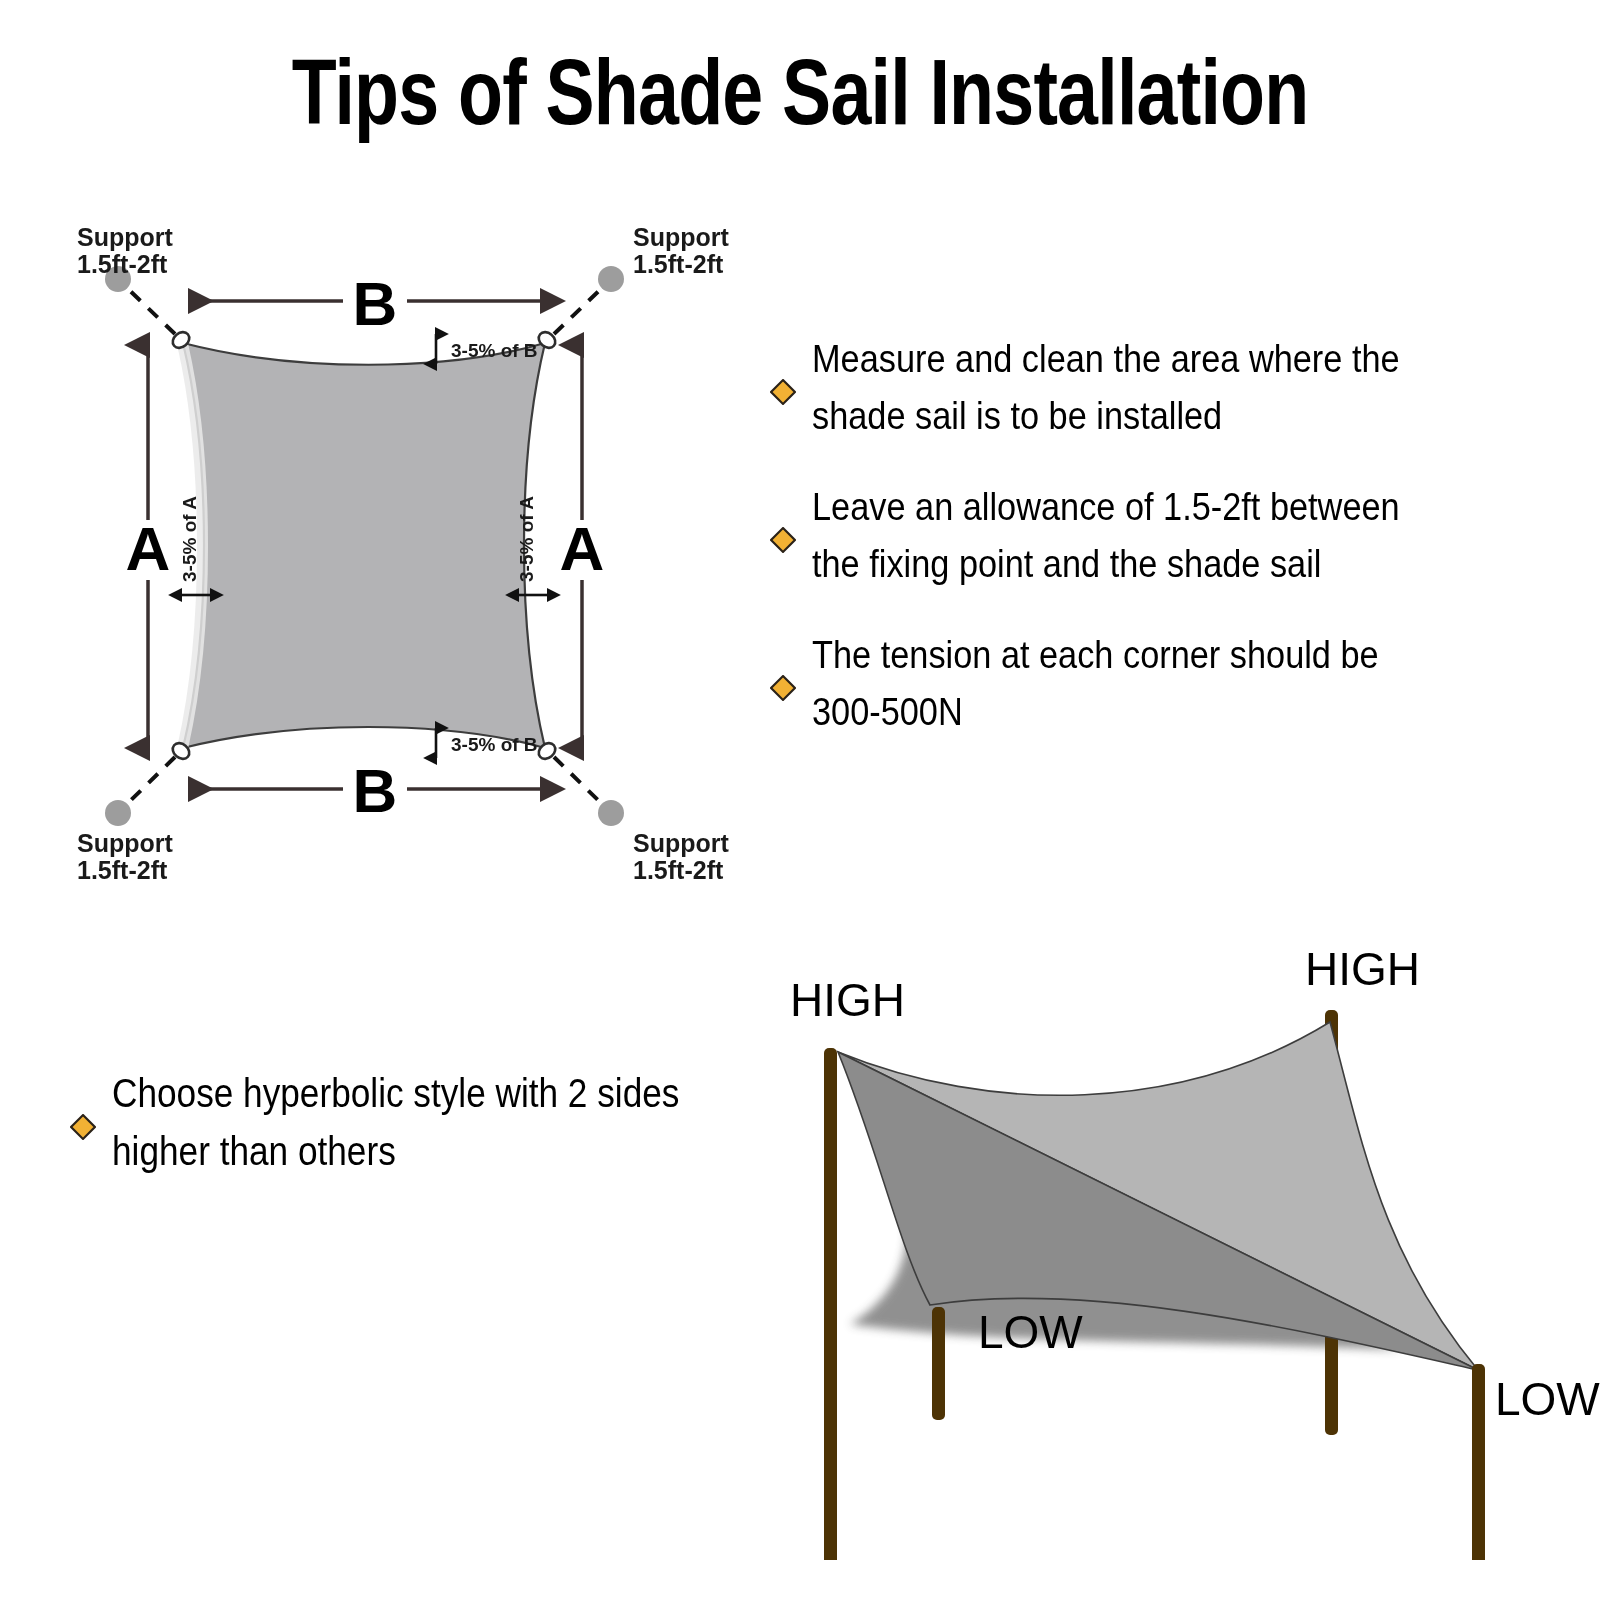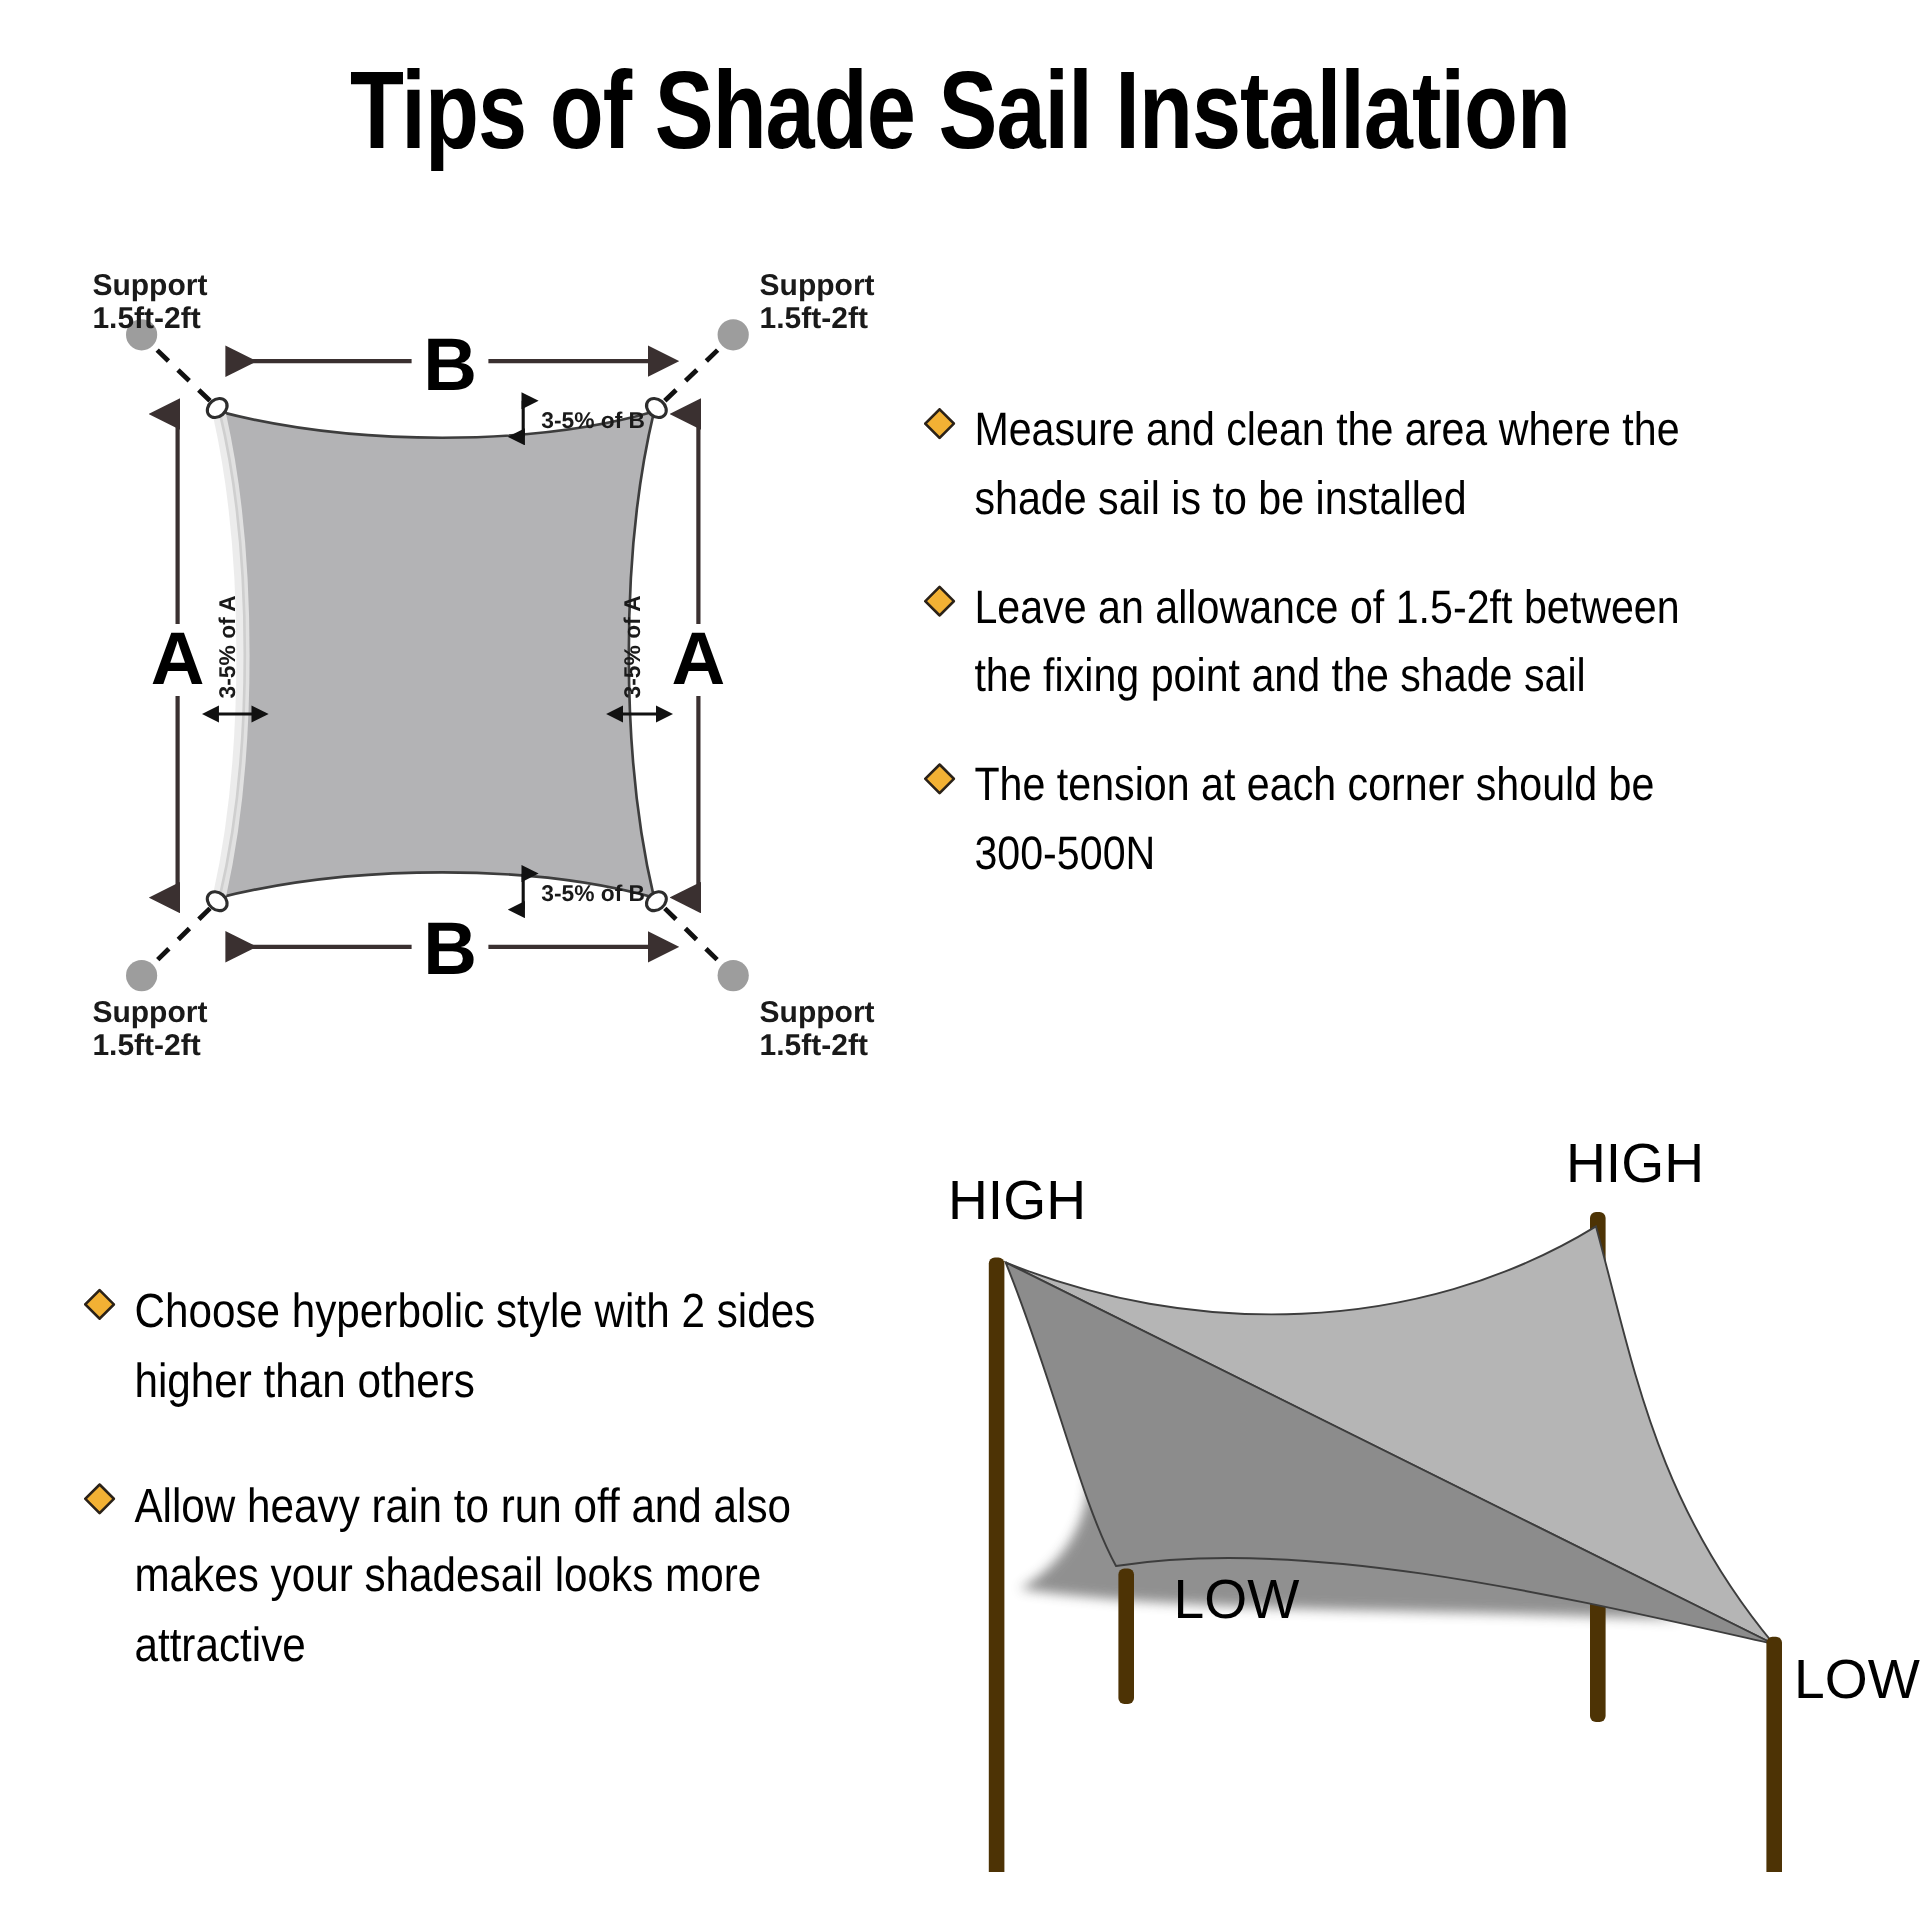--- a/index.html
+++ b/index.html
@@ -51,21 +51,21 @@
     top: 330px;
     width: 740px;
   }
   #tips-list-bottom {
     left: 70px;
     top: 1064px;
     width: 700px;
   }
   .bullet-item {
     display: flex;
-    align-items: flex-start;
+    align-items: center;
     margin-bottom: 34px;
   }
   #tips-list-bottom .bullet-item { margin-bottom: 46px; }
 
   .bullet-diamond {
     flex: 0 0 auto;
     width: 26px;
     height: 26px;
     margin-top: 10px;
     margin-right: 16px;
@@ -266,26 +266,20 @@
 
 <div id="tips-list-bottom" class="bullet-list">
 
   <div class="bullet-item">
     <svg class="bullet-diamond" viewBox="0 0 24 24">
       <path d="M 12 1 L 23 12 L 12 23 L 1 12 Z" fill="#F2B134" stroke="#2b2218" stroke-width="2"></path>
     </svg>
     <div class="bullet-text">Choose hyperbolic style with 2 sides higher than others</div>
   </div>
 
-  <div class="bullet-item">
-    <svg class="bullet-diamond" viewBox="0 0 24 24">
-      <path d="M 12 1 L 23 12 L 12 23 L 1 12 Z" fill="#F2B134" stroke="#2b2218" stroke-width="2"></path>
-    </svg>
-    <div class="bullet-text">Allow heavy rain to run off and also makes your shadesail looks more attractive</div>
-  </div>
 </div>
 
 <svg id="hyper-diagram" class="canvas" width="840" height="660" viewBox="0 0 840 660">
 
   <defs>
     <filter id="blurShadow" x="-20%" y="-20%" width="140%" height="140%">
       <feGaussianBlur stdDeviation="5"></feGaussianBlur>
     </filter>
   </defs>
 

